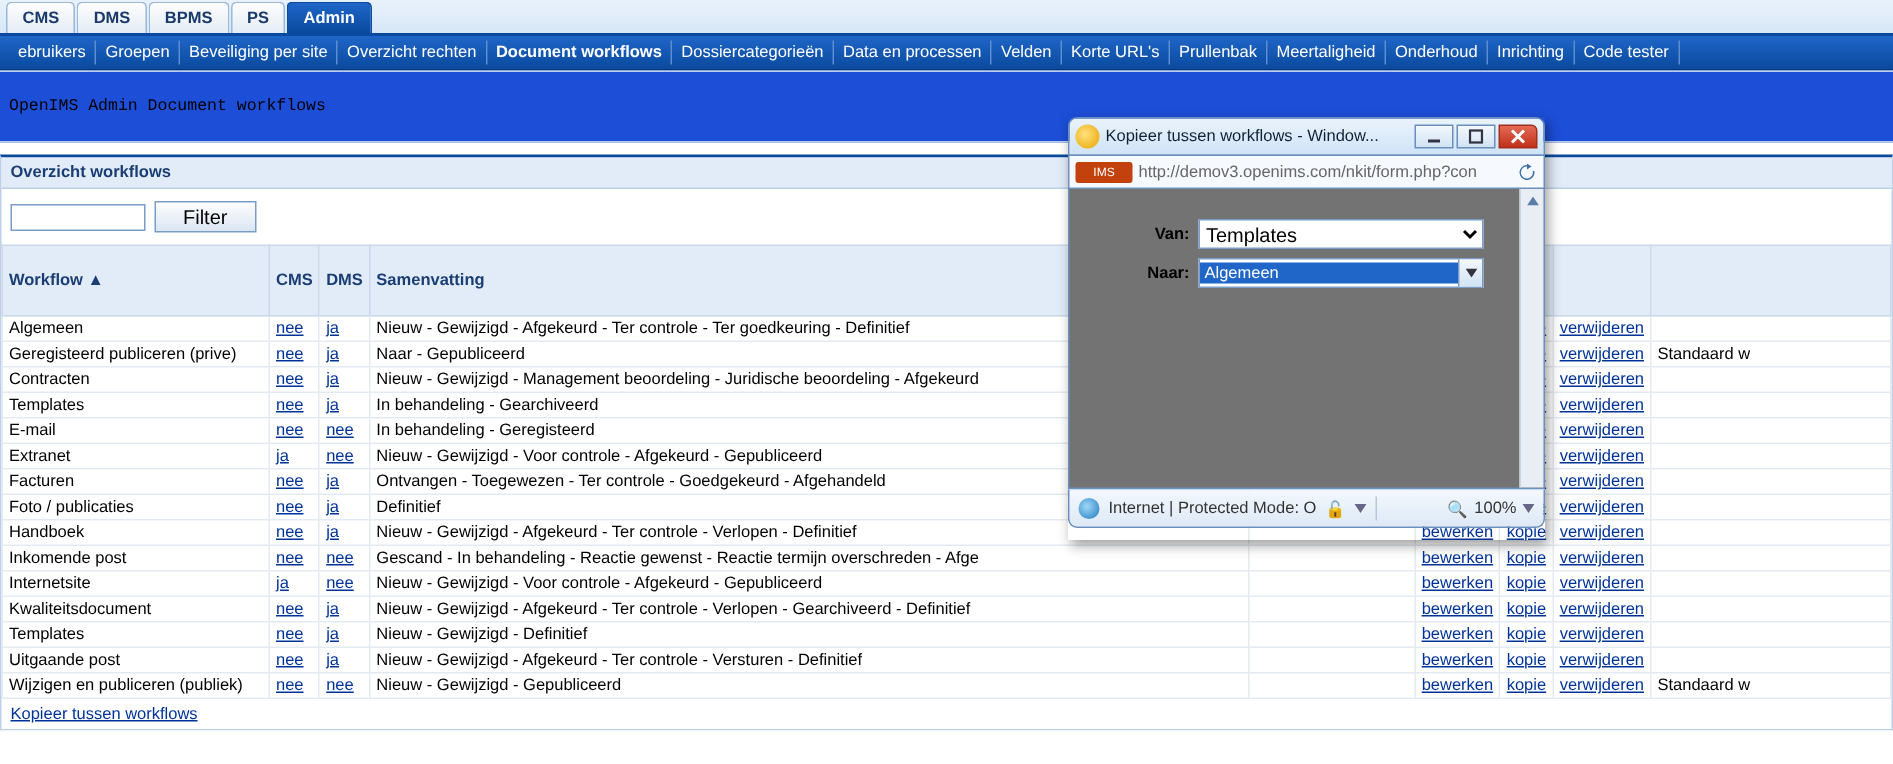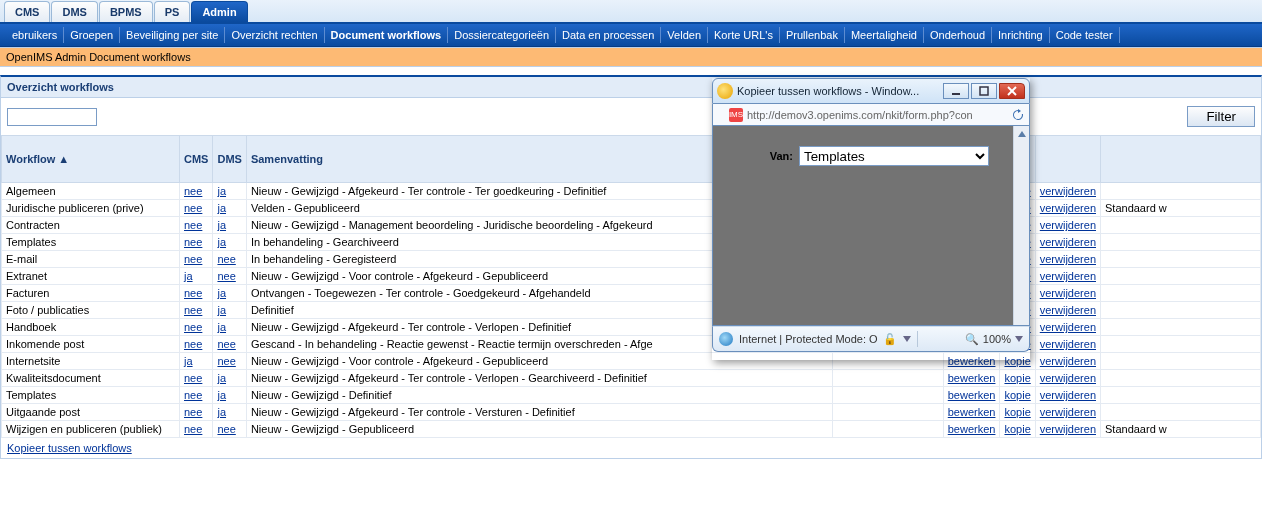--- a/index.html
+++ b/index.html
@@ -4,24 +4,24 @@
 <style>
   * { box-sizing: border-box; }
   html, body { margin: 0; padding: 0; font-family: Tahoma, Arial, sans-serif; font-size: 11px; color: #000; }
   body { background: #fff; width: 1262px; }
   .top-tabs { display: flex; align-items: flex-end; background: linear-gradient(to bottom, #e9f2fb, #d7e7f7); border-bottom: 2px solid #0a4a9e; height: 24px; padding-left: 4px; }
   .top-tab { padding: 4px 10px; border: 1px solid #9bb9d8; border-bottom: none; border-radius: 4px 4px 0 0; margin-right: 1px; background: linear-gradient(to bottom, #fdfdfd, #e4ecf5); color: #193a6a; cursor: pointer; font-weight: bold; }
   .top-tab.active { background: linear-gradient(to bottom, #1f66c8, #0a4a9e); color: #fff; border-color: #0a4a9e; }
   .sub-nav { background: linear-gradient(to bottom, #1f66c8, #0a4a9e); color: #fff; padding: 3px 6px; display: flex; flex-wrap: wrap; border-bottom: 1px solid #063b84; }
   .sub-nav span { padding: 2px 6px; border-right: 1px solid #5d8cd1; cursor: pointer; }
   .sub-nav span.active { font-weight: bold; }
-  .breadcrumb { background: #fdba74; border: 1px solid #bcd0e8; border-right: none; border-left: none; padding: 3px 6px; color: #000; }
+  .breadcrumb { background: #1d4ed8; border: 1px solid #bcd0e8; border-right: none; border-left: none; padding: 17px 6px; color: #000; font-family: Liberation Mono, monospace; }
   .panel { border: 1px solid #bcd0e8; border-top: 2px solid #0a4a9e; margin: 8px 0 0 0; }
   .panel-header { background: #e2ecf8; border-bottom: 1px solid #bcd0e8; padding: 4px 6px; font-weight: bold; color: #1a3e74; }
-  .filter-row { padding: 8px 6px; display: flex; gap: 6px; align-items: center; justify-content: space-between; }
+  .filter-row { padding: 8px 6px; display: flex; gap: 6px; align-items: center; }
   .filter-row input[type="text"] { width: 90px; height: 18px; border: 1px solid #7a9cc6; }
   .btn { background: linear-gradient(to bottom, #fdfdfd, #dbe6f3); border: 1px solid #7a9cc6; padding: 2px 18px; cursor: pointer; }
   table.grid { width: 100%; border-collapse: collapse; }
   table.grid th { background: #e2ecf8; color: #1a3e74; text-align: left; padding: 17px 4px; border: 1px solid #cbd9ea; font-weight: bold; }
   table.grid td { padding: 2px 4px; border: 1px solid #e4eaf2; vertical-align: top; white-space: nowrap; }
   table.grid td a, table.grid td span.link { color: #003399; text-decoration: underline; cursor: pointer; }
   .col-workflow { width: 178px; }
   .col-flag { width: 30px; }
   .col-sum { width: auto; }
   .col-act { width: 56px; }
@@ -32,21 +32,21 @@
   .bottom-link span { color: #003399; text-decoration: underline; cursor: pointer; }
 
   
   .popup { position: absolute; left: 712px; top: 78px; width: 318px; height: 282px; box-shadow: 2px 3px 8px rgba(0,0,0,0.4); font-size: 11px; }
   .pop-title { height: 26px; background: linear-gradient(to bottom, #eaf3fc, #cfe3f7); border: 1px solid #6a8fbc; border-radius: 6px 6px 0 0; display: flex; align-items: center; padding: 0 4px; }
   .pop-ieicon { width: 16px; height: 16px; background: radial-gradient(circle at 40% 40%, #ffe27a, #e8a200); border-radius: 50%; margin-right: 4px; }
   .pop-title-text { flex: 1; color: #123; white-space: nowrap; overflow: hidden; text-overflow: ellipsis; }
   .win-btn { width: 26px; height: 16px; border: 1px solid #6a8fbc; margin-left: 2px; background: linear-gradient(to bottom,#f3f8fd,#d2e3f4); display:flex;align-items:center;justify-content:center; }
   .win-close { background: linear-gradient(to bottom,#e36a55,#c1311c); color:#fff; border-color:#a3301d; border-radius:0 4px 0 0; }
   .pop-url { height: 22px; border: 1px solid #6a8fbc; border-top: none; display:flex; align-items:center; padding:0 4px; background:#f6f9fd; }
-  .pop-url .ims { width:14px;height:14px;background:#ef4444;color:#fff;display:flex;align-items:center;justify-content:center;font-size:8px;margin-right:4px; border-radius:2px;margin-left:12px;}
+  .pop-url .ims { width:38px;height:14px;background:#c2410c;color:#fff;display:flex;align-items:center;justify-content:center;font-size:8px;margin-right:4px; border-radius:2px;}
   .pop-url-text { flex:1; color:#666; white-space:nowrap; overflow:hidden; }
   .refresh-icon { width:14px;height:14px; color:#3b6fb1; display:flex;align-items:center;justify-content:center; }
   .pop-body { border:1px solid #6a8fbc; border-top:none; background:#737373; height: 200px; position:relative; padding: 20px 16px 0 40px; }
   .pop-body .row { display:flex; align-items:center; margin-bottom:6px; }
   .pop-body .lbl { width: 46px; text-align:right; padding-right:6px; font-weight:bold; }
   .pop-body select, .combo { width: 190px; height: 20px; border:1px solid #7a9cc6; background:#fff; }
   .combo { display:flex; align-items:center; }
   .combo .sel { flex:1; background:#1f66c8; color:#fff; padding:1px 3px; }
   .combo .dd { width:16px; height:18px; border-left:1px solid #7a9cc6; display:flex;align-items:center;justify-content:center; background:linear-gradient(to bottom,#f3f8fd,#d2e3f4); }
   .pop-actions { margin-top: 22px; display:flex; justify-content:center; gap: 16px; }
@@ -115,24 +115,24 @@
           <td><span class="link">nee</span></td>
           <td><span class="link">ja</span></td>
           <td>Nieuw - Gewijzigd - Afgekeurd - Ter controle - Ter goedkeuring - Definitief</td>
           <td style="text-align:right;"></td>
           <td><span class="link">bewerken</span></td>
           <td><span class="link">kopie</span></td>
           <td><span class="link">verwijderen</span></td>
           <td></td>
         </tr>
         <tr>
-          <td>Juridische publiceren (prive)</td>
-          <td><span class="link">nee</span></td>
-          <td><span class="link">ja</span></td>
-          <td>Velden - Gepubliceerd</td>
+          <td>Geregisteerd publiceren (prive)</td>
+          <td><span class="link">nee</span></td>
+          <td><span class="link">ja</span></td>
+          <td>Naar - Gepubliceerd</td>
           <td style="text-align:right;"></td>
           <td><span class="link">bewerken</span></td>
           <td><span class="link">kopie</span></td>
           <td><span class="link">verwijderen</span></td>
           <td>Standaard w</td>
         </tr>
         <tr>
           <td>Contracten</td>
           <td><span class="link">nee</span></td>
           <td><span class="link">ja</span></td>
@@ -311,20 +311,31 @@
           <path d="M6 1a5 5 0 1 0 4.9 4H9.8A4 4 0 1 1 6 2v2l3-2-3-2z" fill="#3b6fb1"></path>
         </svg>
     </div>
   </div>
   <div class="pop-body">
     <div class="row">
       <div class="lbl">Van:</div>
       <select>
         <option>Templates</option>
       </select>
+    </div>
+    <div class="row">
+      <div class="lbl">Naar:</div>
+      <div class="combo">
+        <div class="sel">Algemeen</div>
+        <div class="dd">
+          <svg width="8" height="6">
+              <path d="M0 0h8L4 6z" fill="#334"></path>
+            </svg>
+        </div>
+      </div>
     </div>
     <div class="pop-scroll">
       <div class="arr">
           <svg width="8" height="6">
             <path d="M4 0l4 6H0z" fill="#5a7da8"></path>
           </svg>
         </div>
     </div>
   </div>
   <div class="pop-status">

